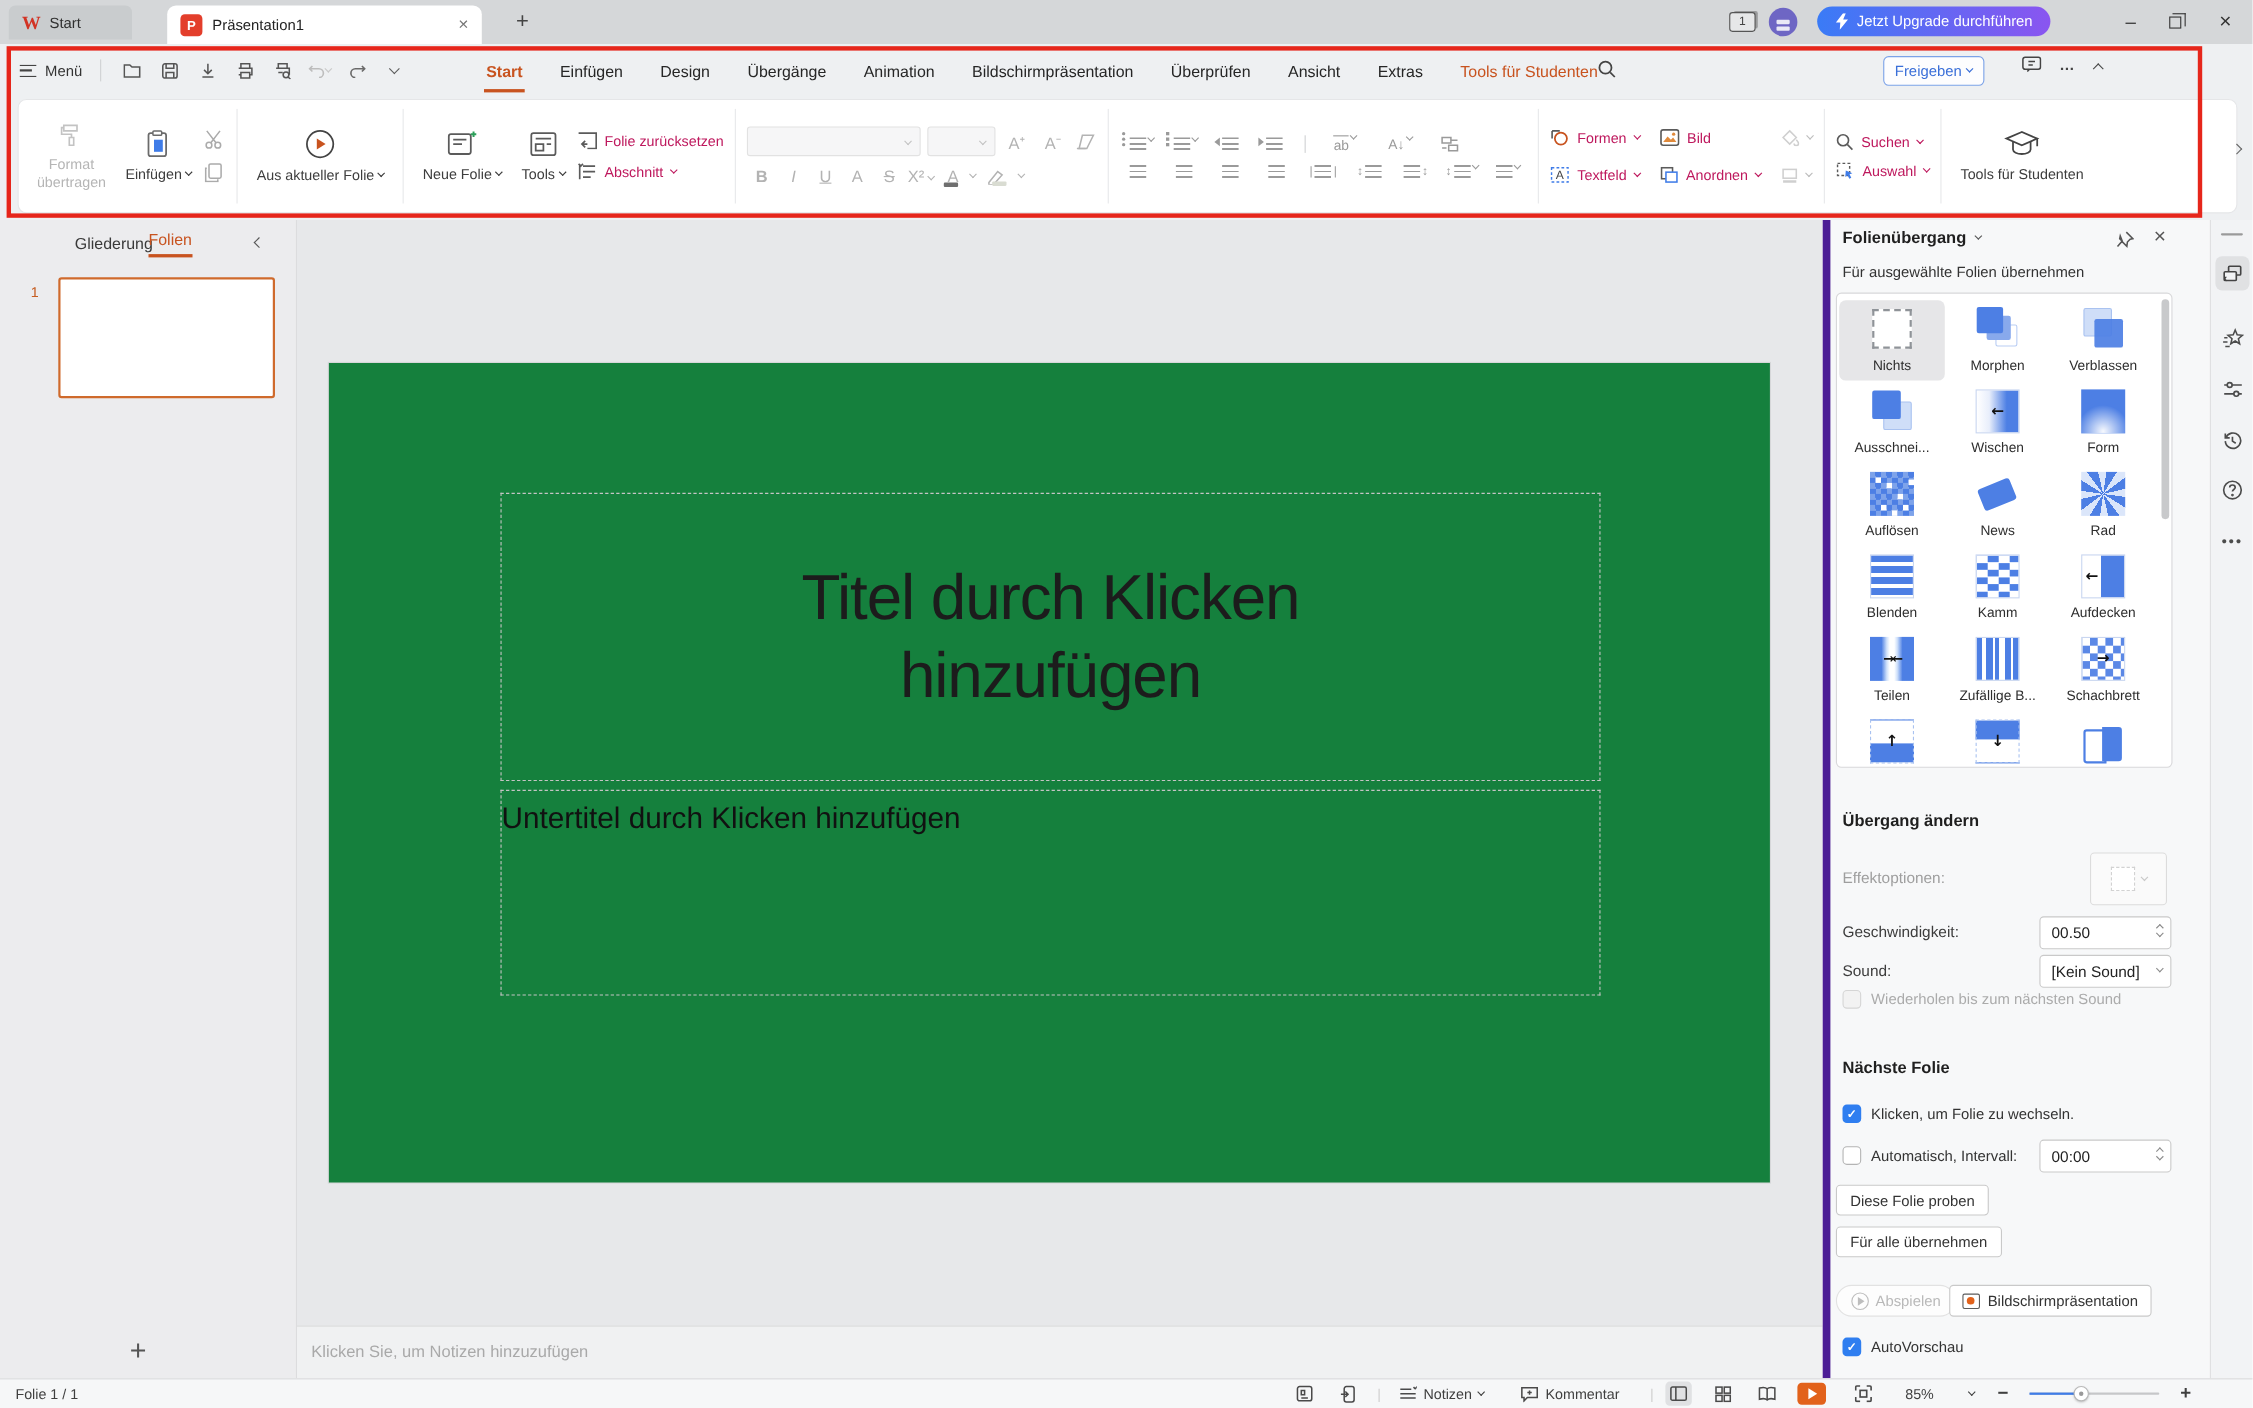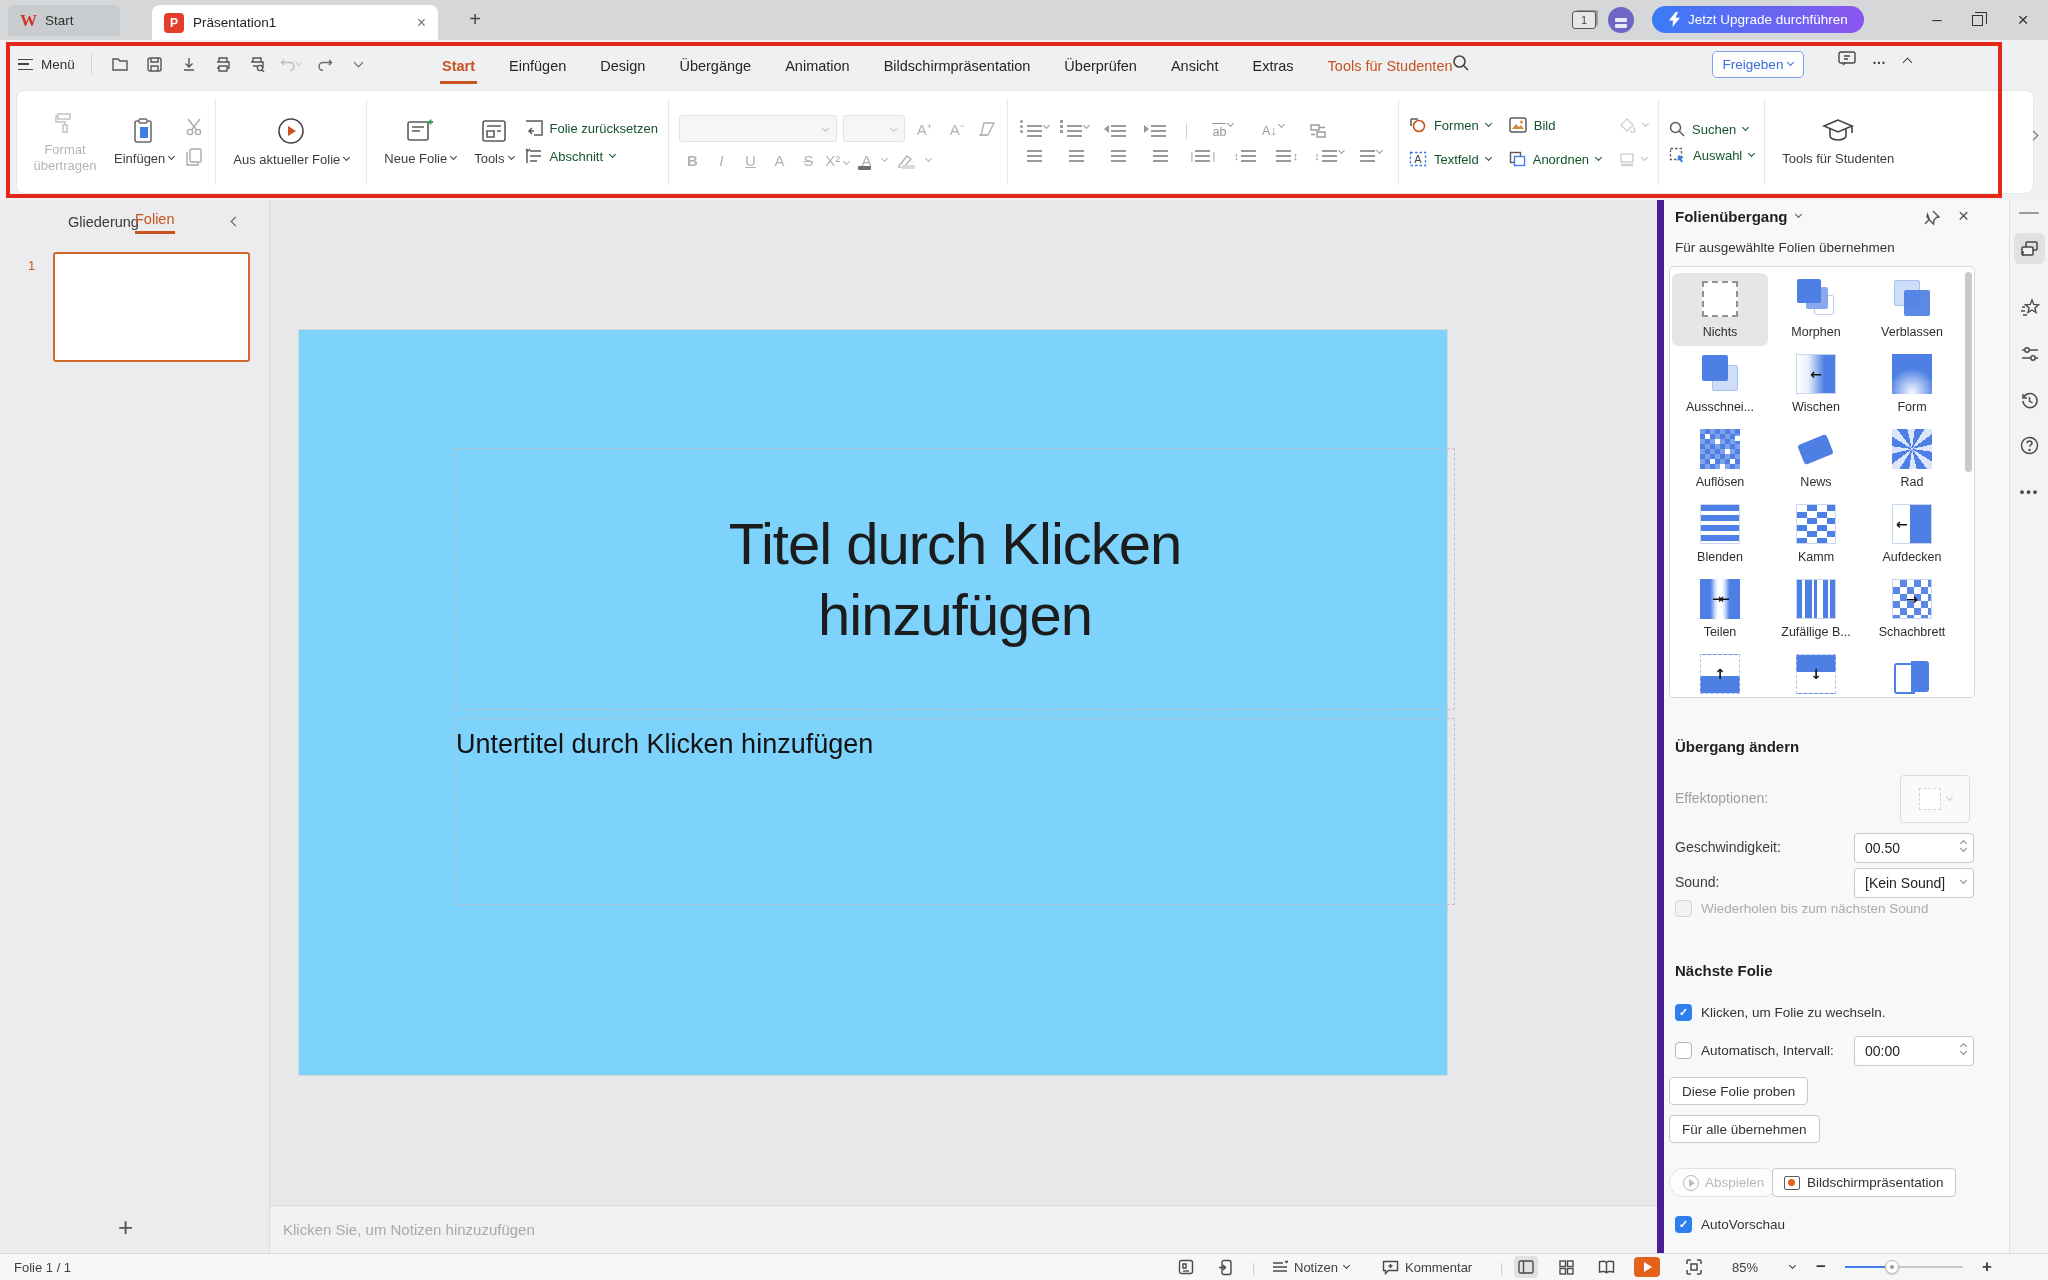--- a/index.html
+++ b/index.html
@@ -45,21 +45,21 @@
 .chev.r{transform:rotate(-45deg)}
 .chev.l{transform:rotate(135deg)}
 
 .toolpanel{position:absolute;left:16px;top:50px;width:2018px;height:104px;background:#fff;border:1px solid #e5e6e8;border-radius:8px;display:flex;align-items:stretch;overflow:hidden}
 .tsep{width:1px;background:#e7e8ea;margin:8px 0;flex:none}
 .tgroup{display:flex;align-items:center;padding:0 10px;flex:none;gap:4px}
 .bigbtn{display:flex;flex-direction:column;align-items:center;justify-content:center;gap:7px;padding:0 7px;font-size:13px;color:#3d3d3d;white-space:nowrap;text-align:center}
 .bigbtn .lbl{display:flex;align-items:center;gap:4px;line-height:1.2}
 .bigbtn.dim{color:#b5b5b5}
 .stackcol{display:flex;flex-direction:column;justify-content:center;gap:12px}
-.rowbtn{display:flex;align-items:center;gap:7px;font-size:13px;color:#14532d;white-space:nowrap}
+.rowbtn{display:flex;align-items:center;gap:7px;font-size:13px;color:#be185d;white-space:nowrap}
 .combo{width:158px;height:27px;border:1px solid #e2e2e2;background:#f6f6f7;border-radius:3px;position:relative}
 .combo.small{width:62px}
 .combo .chev{position:absolute;right:8px;top:10px;color:#c2c2c2}
 .fgly{font-size:15px;color:#b3b3b3;width:27px;text-align:center;flex:none}
 .fgly b{font-weight:bold}.fgly i{font-style:italic}
 .fgly u{text-decoration:underline}.fgly s{text-decoration:line-through}
 .colA{position:relative;color:#b3b3b3;width:27px;text-align:center;font-size:15px}
 .colA::after{content:"";position:absolute;left:5px;right:9px;bottom:-1px;height:4px;background:#6f6f6f;border-radius:1px}
 .colA.pen::after{background:#d9dcd2}
 .pico{color:#9a9a9a;display:flex;align-items:flex-start;gap:2px;width:34px;justify-content:center}
@@ -75,21 +75,21 @@
 .leftpanel{position:absolute;left:0;top:200px;width:270px;height:1053px;background:#ececee;border-right:1px solid #dcdcde}
 .lp-tabs{position:absolute;left:0;top:6px;width:270px;height:32px;display:flex;align-items:center;font-size:14.5px}
 .lp-tab{position:absolute;color:#3a3a3a}
 .lp-tab.active{color:#c8531f;border-bottom:3px solid #c8531f;padding-bottom:4px}
 .lp-collapse{position:absolute;left:232px;top:8px;color:#555}
 .thumbnum{position:absolute;left:28px;top:58px;font-size:13px;color:#c65d21}
 .thumb{position:absolute;left:53px;top:52px;width:197px;height:110px;background:#fff;border:2px solid #cf6a2c;border-radius:3px}
 .addslide{position:absolute;left:118px;top:1012px;font-size:26px;color:#555;font-weight:300}
 
 .canvas{position:absolute;left:270px;top:200px;width:1387px;height:1053px;background:#e7e8ea}
-.slide{position:absolute;left:29px;top:130px;width:1148px;height:745px;background:#7dd3fc;box-shadow:0 0 0 1px #d6d7d9}
+.slide{position:absolute;left:29px;top:130px;width:1310px;height:745px;background:#15803d;box-shadow:0 0 0 1px #d6d7d9}
 .ph-title{position:absolute;left:156px;top:118px;width:1000px;height:262px;border:1.5px dashed #c4c4c4;display:flex;align-items:center;justify-content:center}
 .ph-title .t{width:700px;text-align:center;font-size:58px;font-weight:300;letter-spacing:-1px;color:#1c1c1c;line-height:1.23;font-family:"Liberation Sans",sans-serif}
 .ph-sub{position:absolute;left:156px;top:388px;width:1000px;height:187px;border:1.5px dashed #c4c4c4;padding-top:10px}
 .ph-sub .t{font-size:27px;color:#111}
 .notesbar{position:absolute;left:0;top:1005px;width:1387px;height:48px;background:#f0f1f2;border-top:1px solid #dadada;display:flex;align-items:center;padding-left:13px;font-size:15px;color:#a9a9a9}
 
 .rpanel{position:absolute;left:1657px;top:200px;width:352px;height:1053px;background:#f7f8f9;border-left:7px solid #4c1d95;font-size:13.5px;color:#333}
 .rp-head{position:absolute;left:11px;top:8px;display:flex;align-items:center;gap:8px;font-size:15px;font-weight:bold;color:#1f1f1f}
 .rp-head .chev{font-weight:normal;color:#555}
 .pin{position:absolute;left:260px;top:10px;color:#555}

